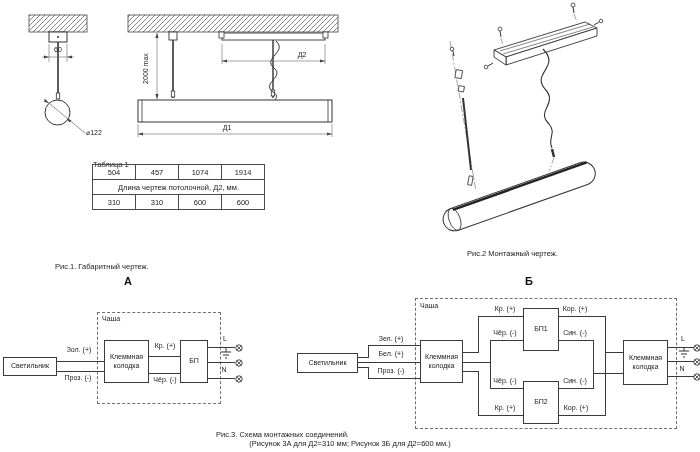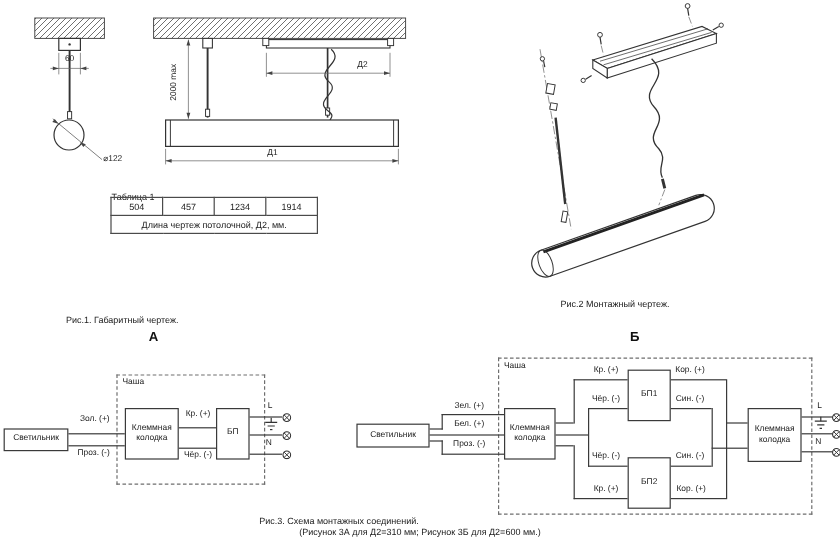--- a/index.html
+++ b/index.html
@@ -144,26 +144,32 @@
   <div class="lbl lbl-c" style="left:292px; top:51px; width:20px;">Д2</div>
   <div class="lbl lbl-c" style="left:217px; top:124px; width:20px;">Д1</div>
 
   <div class="cap" style="left:93px; top:160px;">Таблица 1</div>
   <div class="t1wrap">
     <table class="t1">
       <tbody>
       <tr>
         <td>504</td>
         <td>457</td>
-        <td>1234</td>
+        <td>1074</td>
         <td>1914</td>
       </tr>
       <tr>
             <td colspan="4">Длина чертеж потолочной, Д2, мм.</td>
           </tr>
+      <tr>
+        <td>310</td>
+        <td>310</td>
+        <td>600</td>
+        <td>600</td>
+      </tr>
     </tbody>
       </table>
   </div>
 
   <div class="cap" style="left:55px; top:242px;margin-top:20px;">Рис.1. Габаритный чертеж.</div>
   <div class="cap" style="left:467px; top:249px;">Рис.2 Монтажный чертеж.</div>
 
   <div class="sec-title" style="left:120px; top:275px;">А</div>
   <div class="dashedbox" style="left:97px; top:312px; width:124px; height:92px;"></div>
   <div class="lbl" style="left:102px; top:315px;">Чаша</div>

